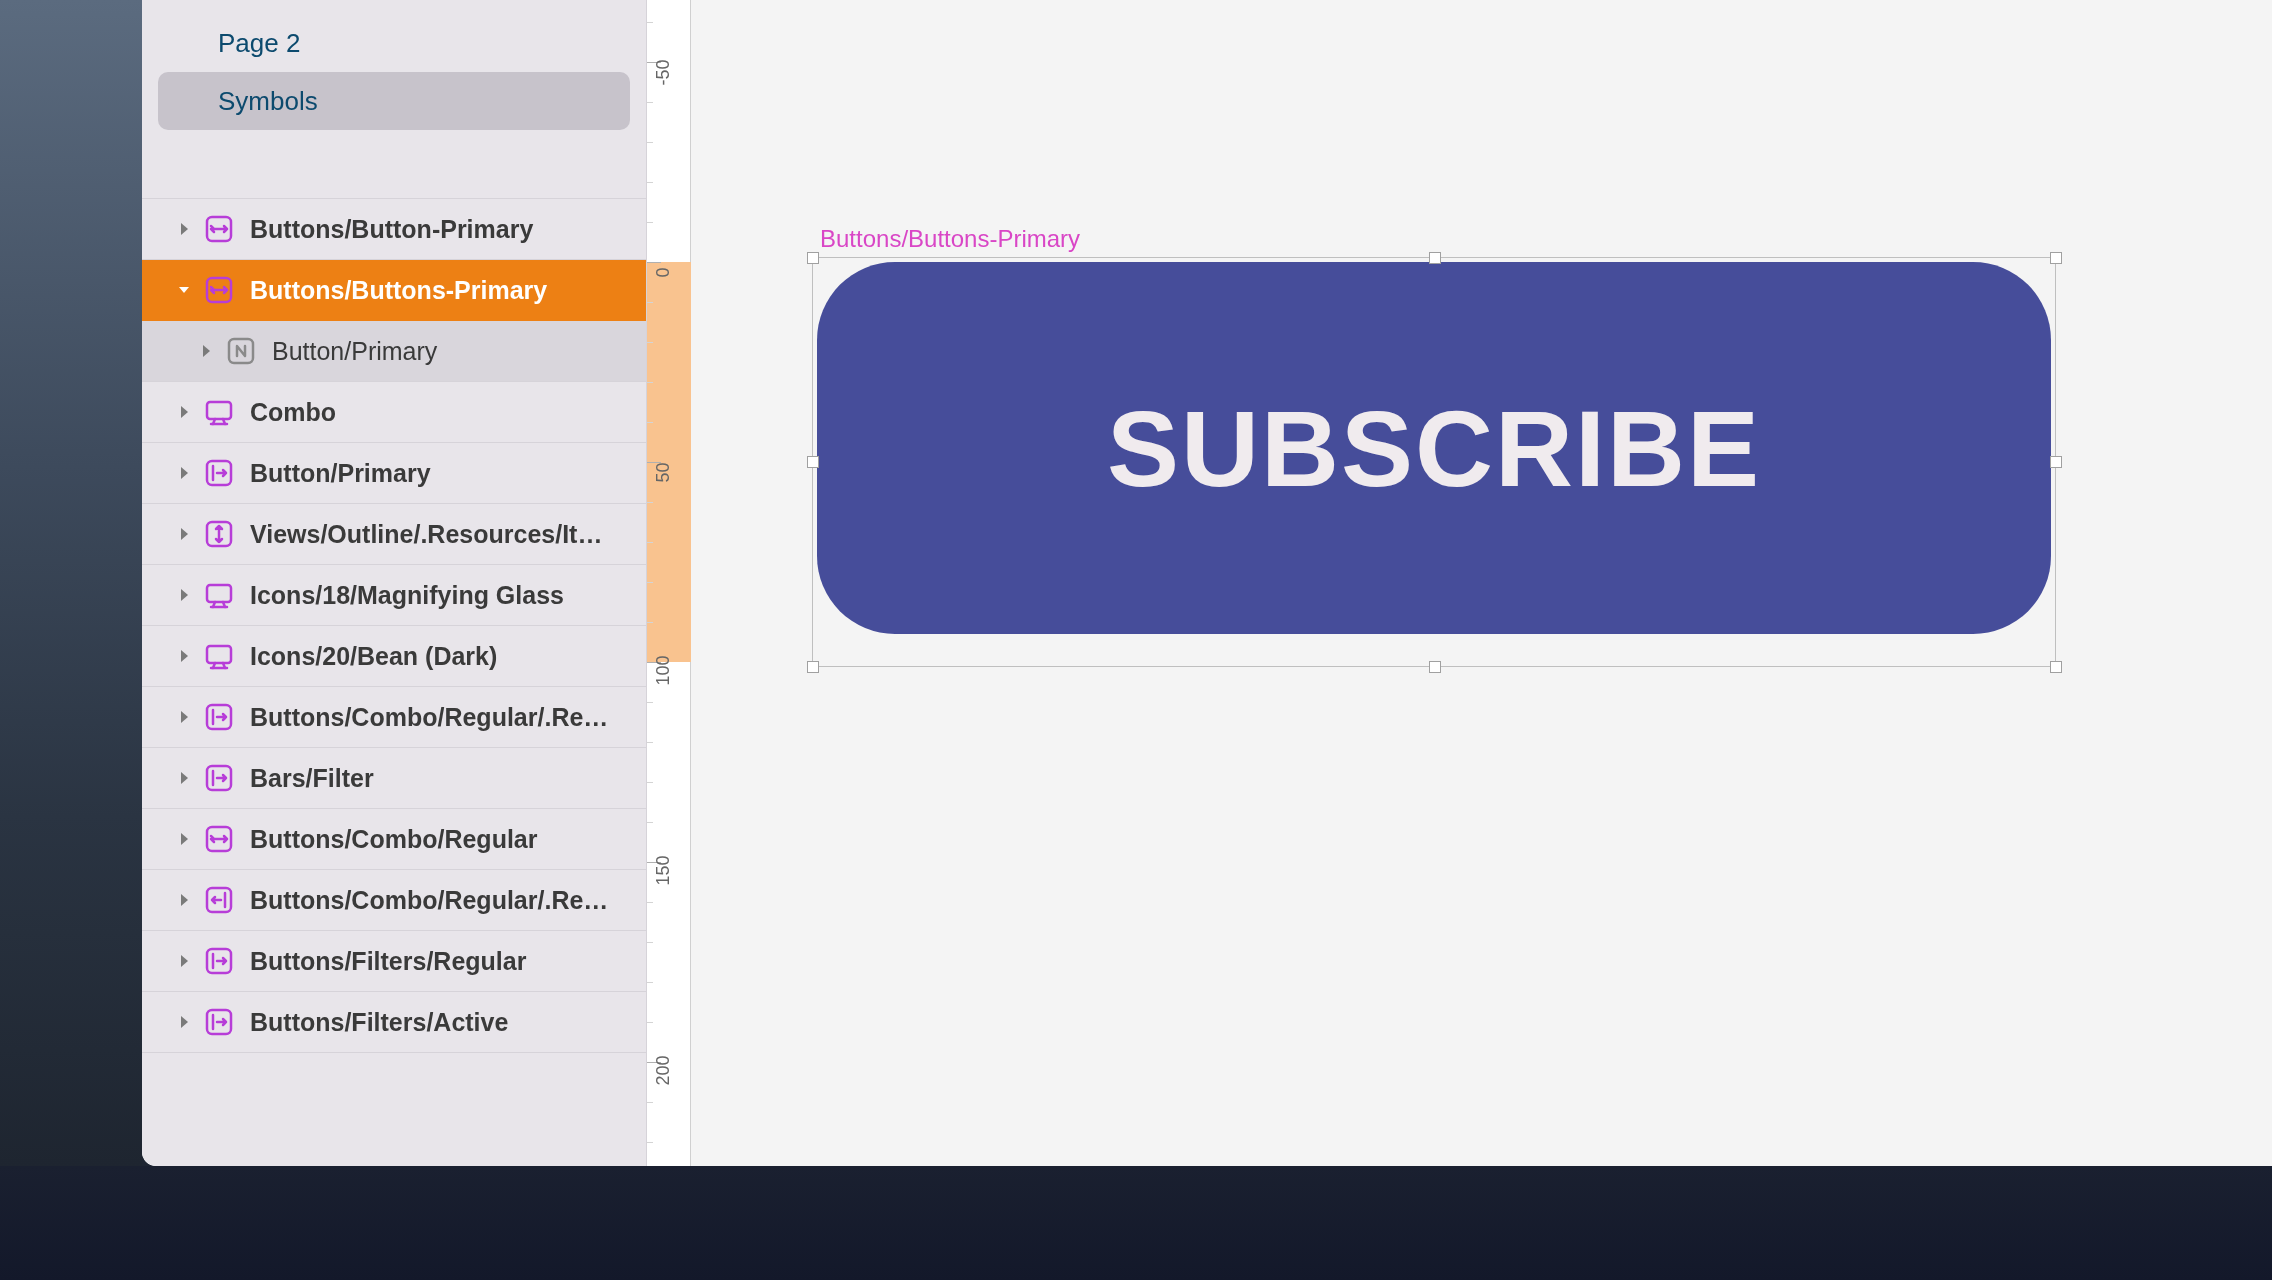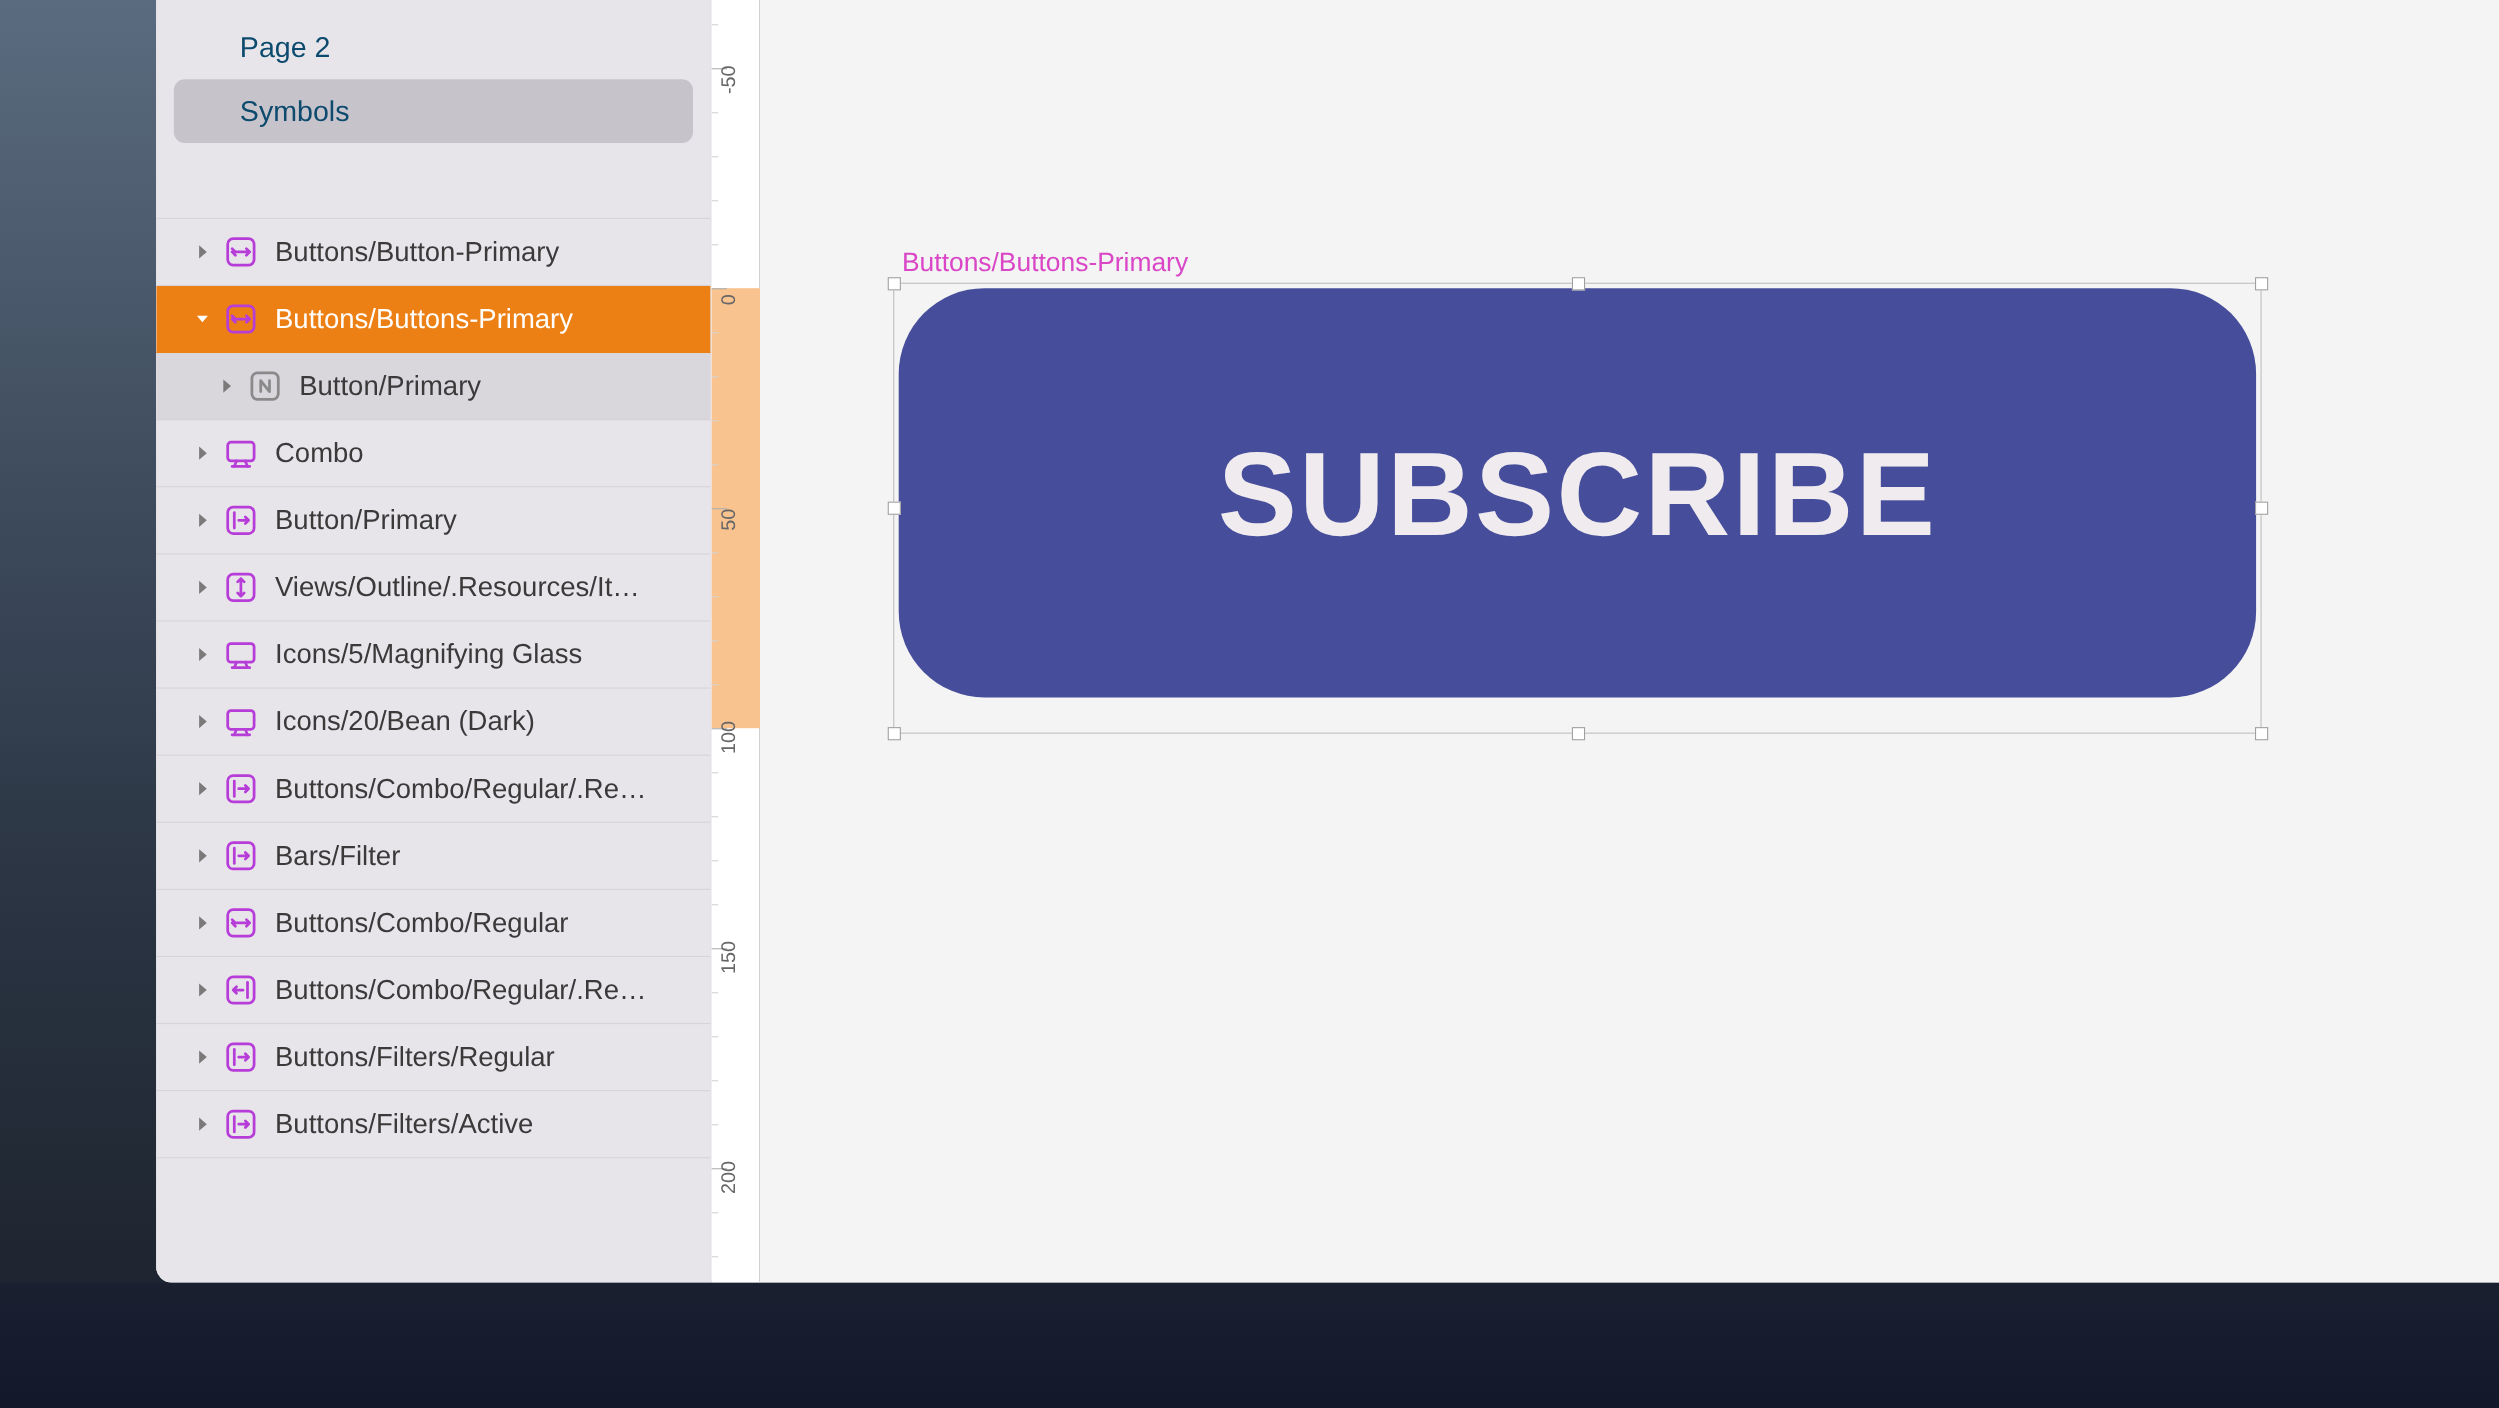--- a/index.html
+++ b/index.html
@@ -59,21 +59,21 @@
 
 .sep { height: 1px; background: #d6d3d9; margin-top: 68px; }
 
 
 .layers { flex: 1; overflow: hidden; }
 .layer-row {
   height: 61px;
   display: flex; align-items: center;
   border-bottom: 1px solid #d6d3d9;
   font-size: 25px;
-  font-weight: 400;
+  font-weight: 700;
   color: #3a3a3a;
   white-space: nowrap;
   overflow: hidden;
   padding-right: 12px;
 }
 .layer-row.selected {
   background: #ed8014;
   color: #fff;
   border-bottom-color: #ed8014;
 }
@@ -263,21 +263,21 @@
           <span class="chev">
             <svg width="14" height="16" viewBox="0 0 14 16">
               <path d="M4 2 L11 8 L4 14" fill="currentColor"></path>
             </svg>
           </span>
           <span class="icon">
             <svg viewBox="0 0 30 30">
               <use href="#ic-artboard"></use>
             </svg>
           </span>
-          <span class="label">Icons/5/Magnifying Glass</span>
+          <span class="label">Icons/18/Magnifying Glass</span>
         </div>
         <div class="layer-row">
           <span class="chev">
             <svg width="14" height="16" viewBox="0 0 14 16">
               <path d="M4 2 L11 8 L4 14" fill="currentColor"></path>
             </svg>
           </span>
           <span class="icon">
             <svg viewBox="0 0 30 30">
               <use href="#ic-artboard"></use>

